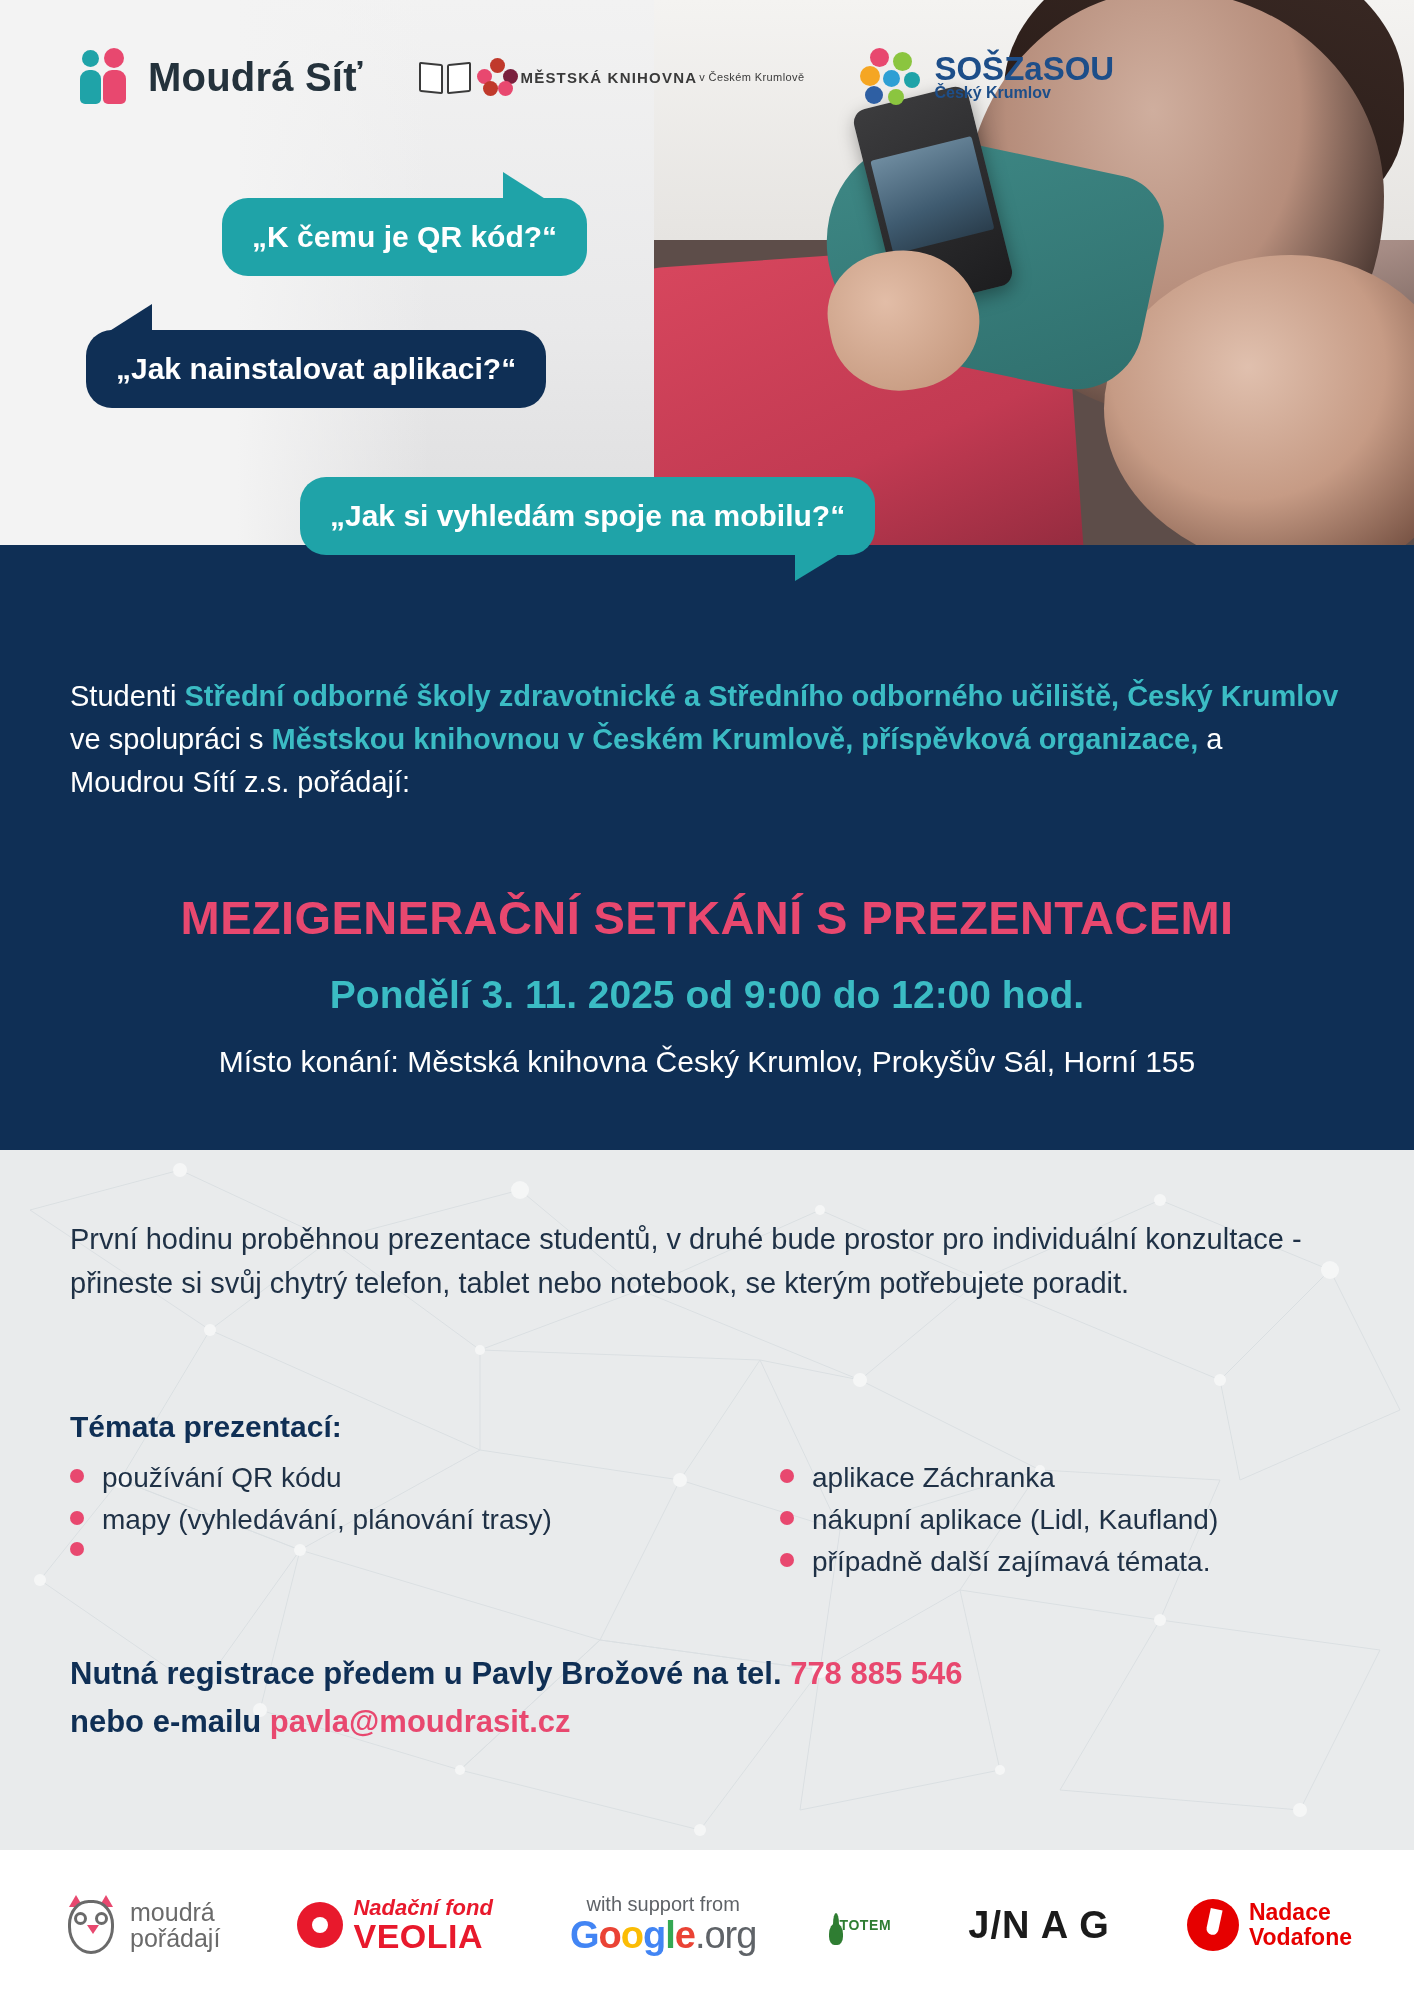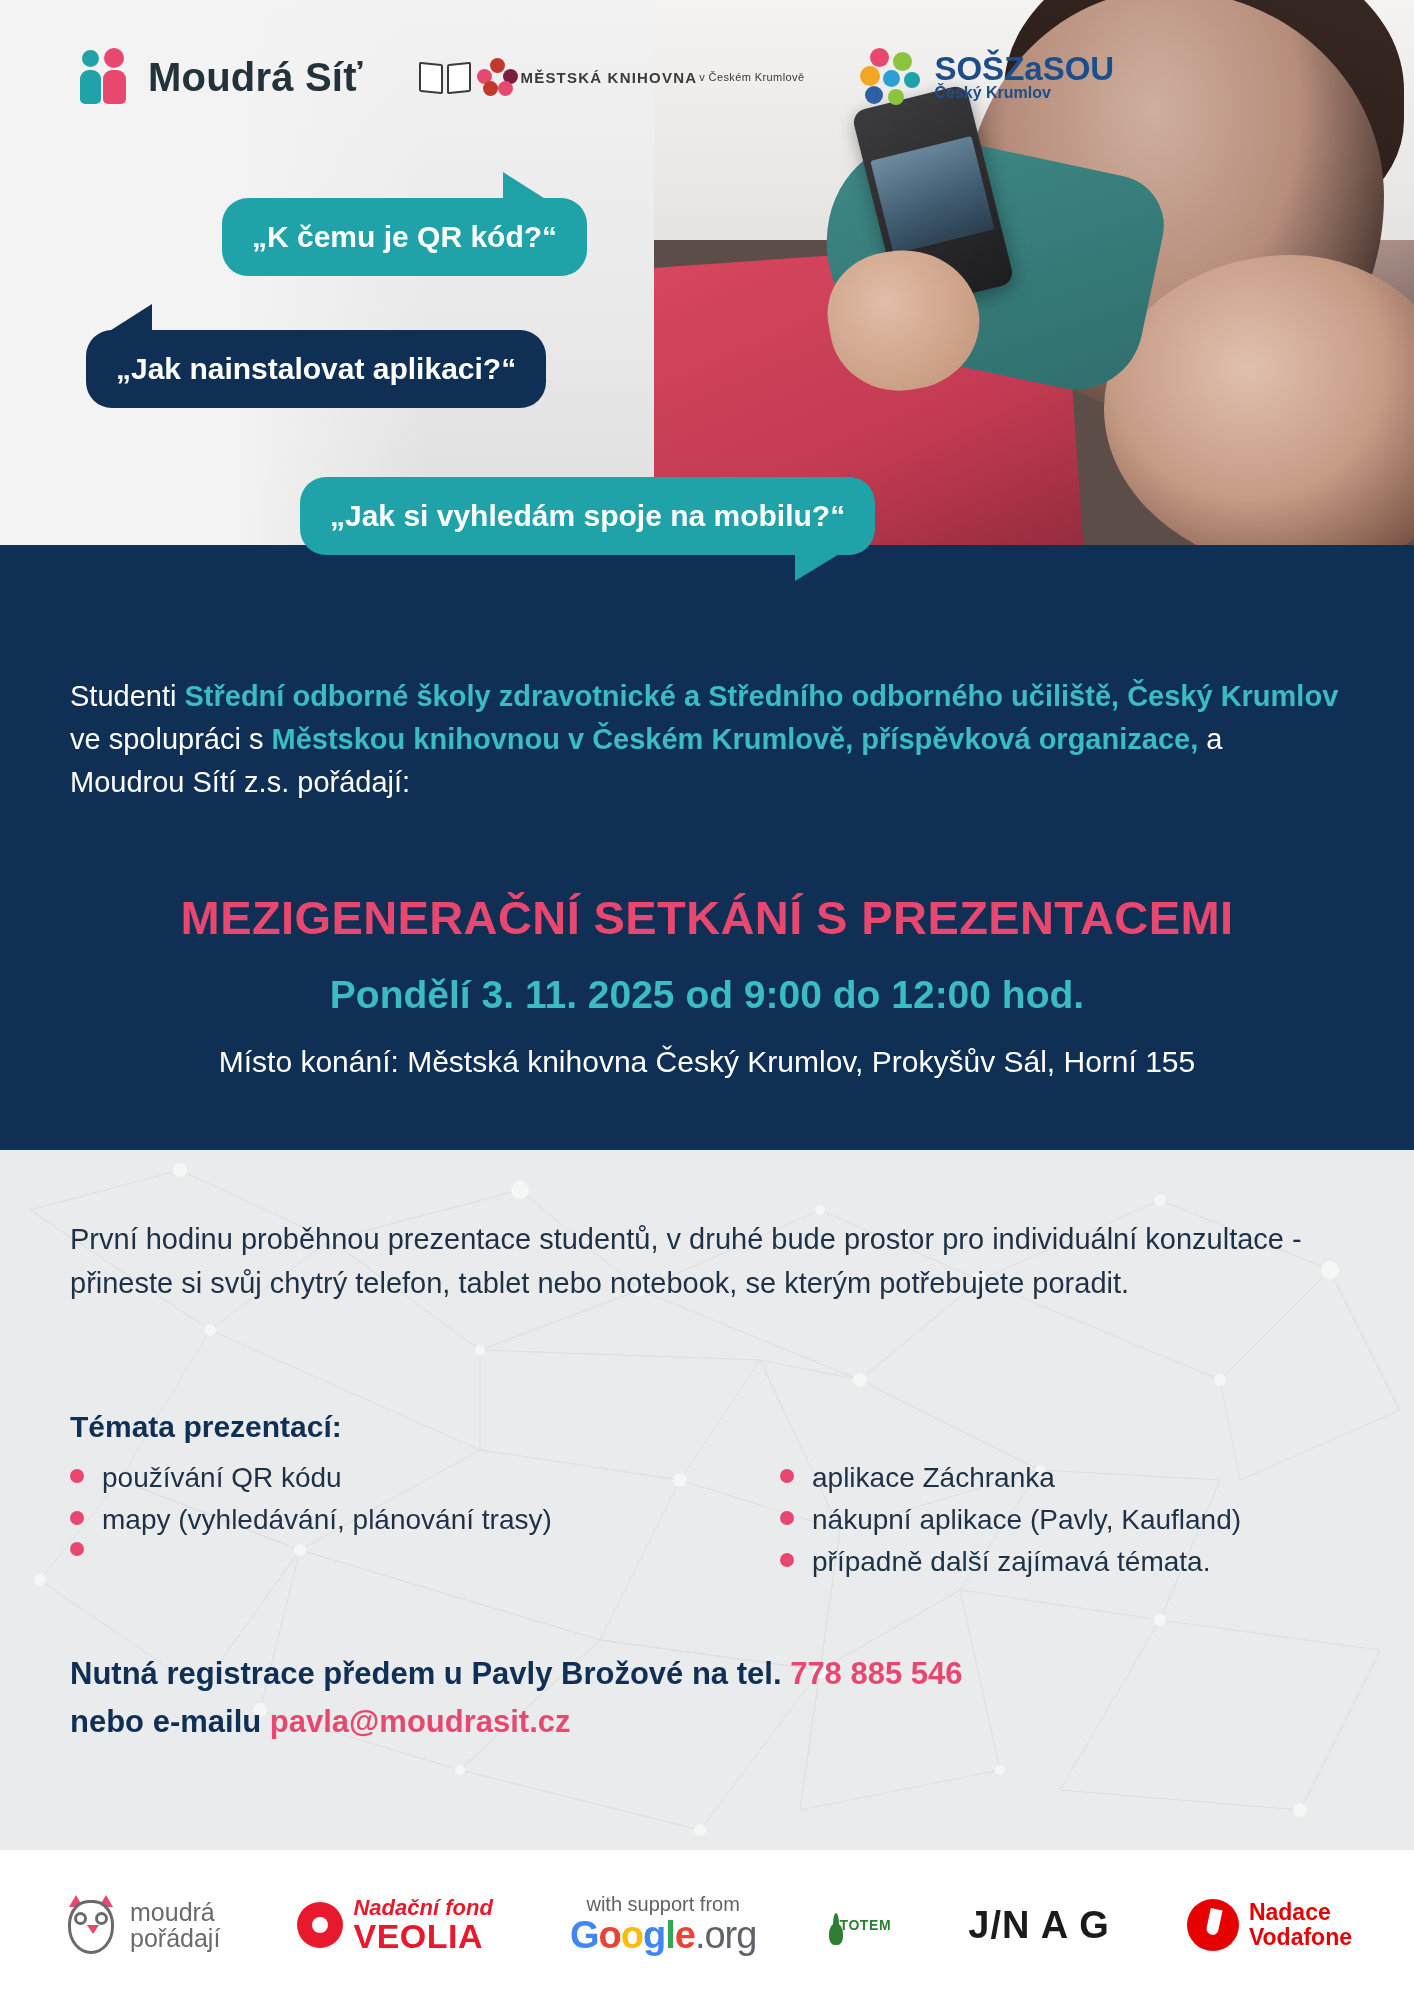--- a/index.html
+++ b/index.html
@@ -533,21 +533,21 @@
       <div class="topic-item">
         <span class="dot"></span>
         <span>aplikace Záchranka</span>
       </div>
       <div class="topic-item">
         <span class="dot"></span>
         <span>mapy (vyhledávání, plánování trasy)</span>
       </div>
       <div class="topic-item">
         <span class="dot"></span>
-        <span>nákupní aplikace (Pavly, Kaufland)</span>
+        <span>nákupní aplikace (Lidl, Kaufland)</span>
       </div>
       <div class="topic-item">
         <span class="dot"></span>
       </div>
       <div class="topic-item">
         <span class="dot"></span>
         <span>případně další zajímavá témata.</span>
       </div>
     </div>
 

